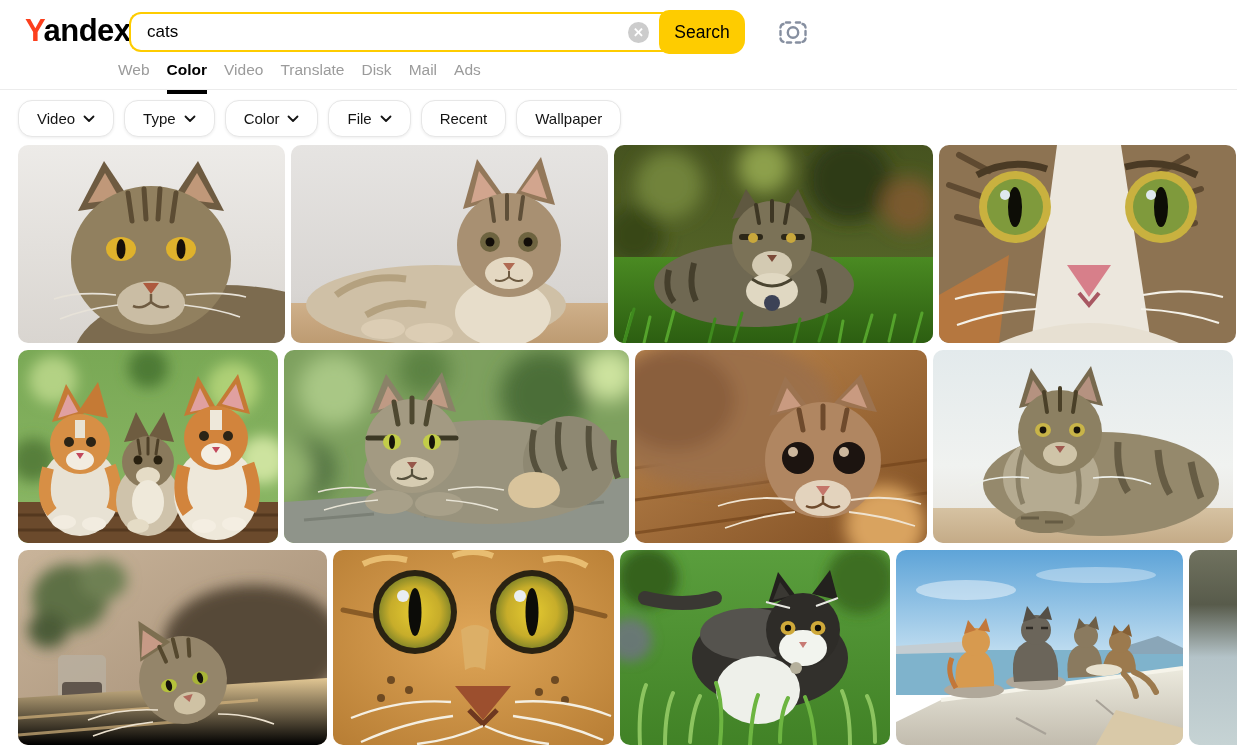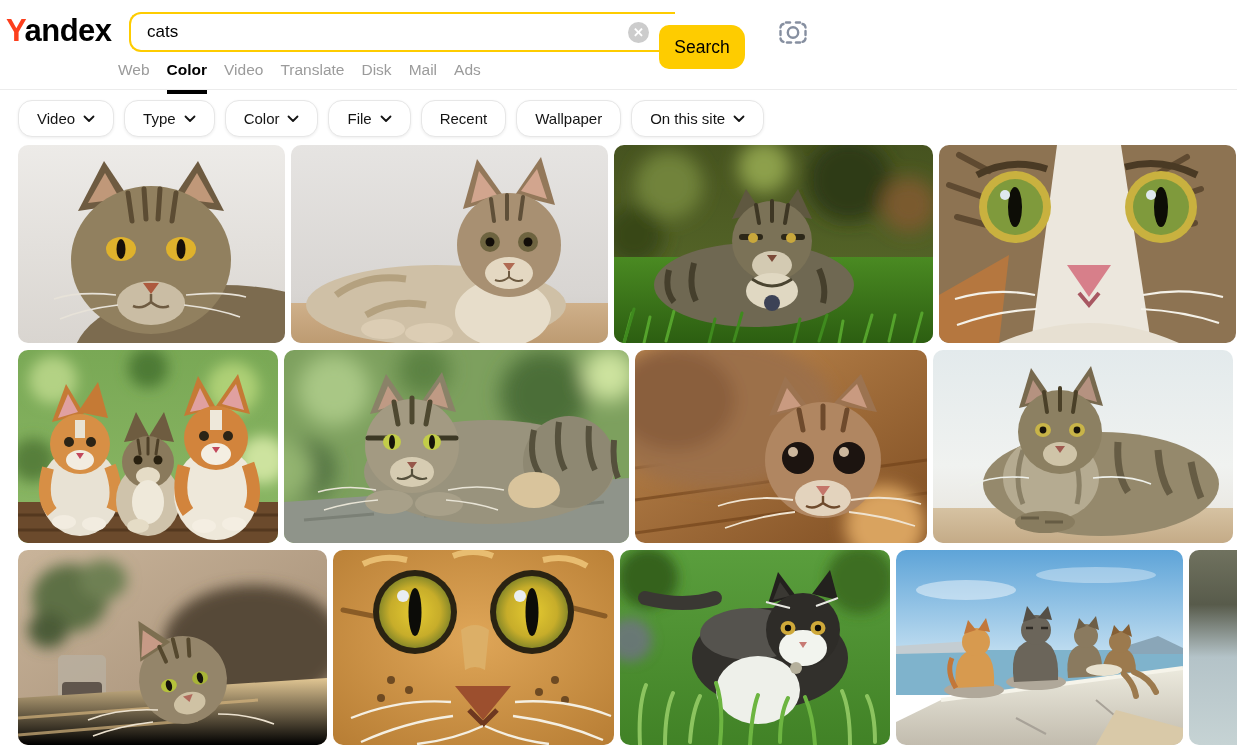--- a/index.html
+++ b/index.html
@@ -2,33 +2,33 @@
 <html><head>
 <meta charset="utf-8">
 <style>
   * { box-sizing: border-box; margin: 0; padding: 0; }
   html,body { width:1237px; height:746px; background:#fff; overflow:hidden;
     font-family:"Liberation Sans", sans-serif; position:relative; }
 
   
   .header { position:absolute; top:0; left:0; width:1237px; height:90px; background:#fff;
     border-bottom:1px solid #ececec; z-index:5; }
-  .logo { position:absolute; left:6px; top:13px; font-size:31px; font-weight:700;
+  .logo { position:absolute; left:25px; top:13px; font-size:31px; font-weight:700;
     letter-spacing:-0.5px; color:#000; cursor:pointer; }
   .logo .y { color:#fc3f1d; }
 
   .search-form { position:absolute; left:117px; top:10px; width:628px; height:44px; }
   .search-input { position:absolute; left:12px; top:2px; width:546px; height:40px;
     border:2px solid #fecc00; border-radius:12px 0 0 12px; border-right:none;
     padding:0 44px 0 16px; font-size:17px; color:#000; outline:none;
     font-family:"Liberation Sans", sans-serif; background:#fff; }
   .clear-btn { position:absolute; right:96px; top:12px; width:21px; height:21px; border:none;
     border-radius:50%; background:#ccc; color:#fff; font-size:13px; font-weight:700;
     line-height:21px; text-align:center; cursor:pointer; padding:0; }
-  .search-btn { position:absolute; right:0; top:15px; width:86px; height:44px; border:none;
+  .search-btn { position:absolute; right:0; top:0; width:86px; height:44px; border:none;
     background:#fecc00; border-radius:10px 14px 14px 10px; font-size:17.5px; color:#000;
     cursor:pointer; font-family:"Liberation Sans", sans-serif; }
   .camera-btn { position:absolute; left:776px; top:16px; width:34px; height:32px; border:none;
     background:transparent; cursor:pointer; padding:0; }
 
   .nav { position:absolute; left:118px; top:61px; display:flex; gap:17px; font-size:15.5px; }
   .nav-item { color:#9b9b9b; text-decoration:none; padding-bottom:11px; cursor:pointer; }
   .nav-item.active { color:#000; font-weight:700; border-bottom:4px solid #000; }
 
   
@@ -111,26 +111,20 @@
     <span>File</span>
     <svg width="12" height="8" viewBox="0 0 12 8">
         <path d="M1.5 1.5 L6 6 L10.5 1.5" stroke="#141414" stroke-width="1.8" fill="none" stroke-linecap="round" stroke-linejoin="round"></path>
       </svg>
   </button>
   <button class="filter-btn">
     <span>Recent</span>
   </button>
   <button class="filter-btn">
     <span>Wallpaper</span>
-  </button>
-  <button class="filter-btn">
-    <span>On this site</span>
-    <svg width="12" height="8" viewBox="0 0 12 8">
-        <path d="M1.5 1.5 L6 6 L10.5 1.5" stroke="#141414" stroke-width="1.8" fill="none" stroke-linecap="round" stroke-linejoin="round"></path>
-      </svg>
   </button>
 </div>
 
 <div class="grid">
 
   <div class="grid-row r1">
 
     <div class="tile t1" aria-label="brown tabby cat portrait with yellow eyes on light grey background">
       <svg viewBox="0 0 267 198" preserveAspectRatio="xMidYMid slice">
         <defs>

